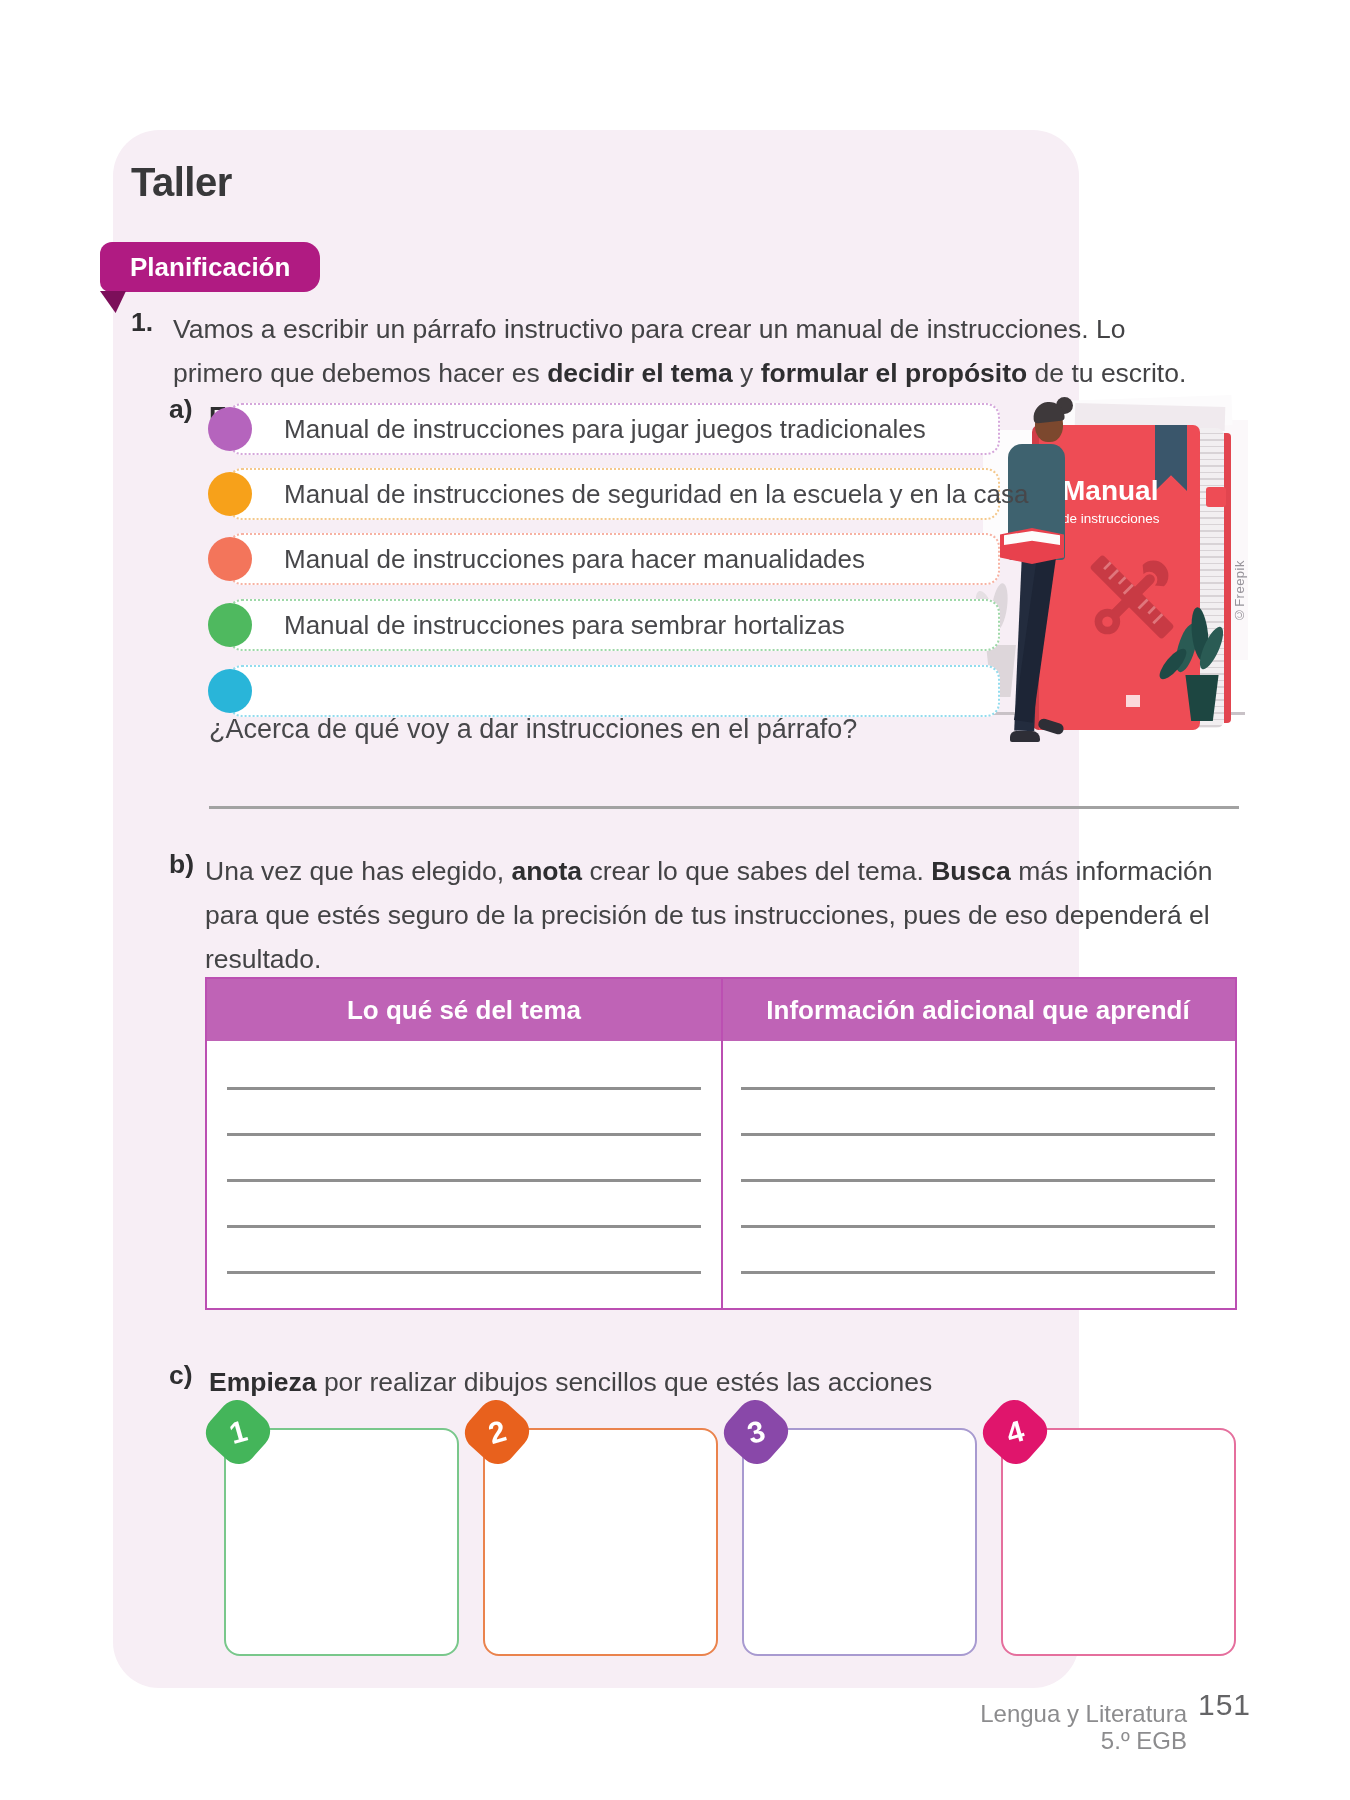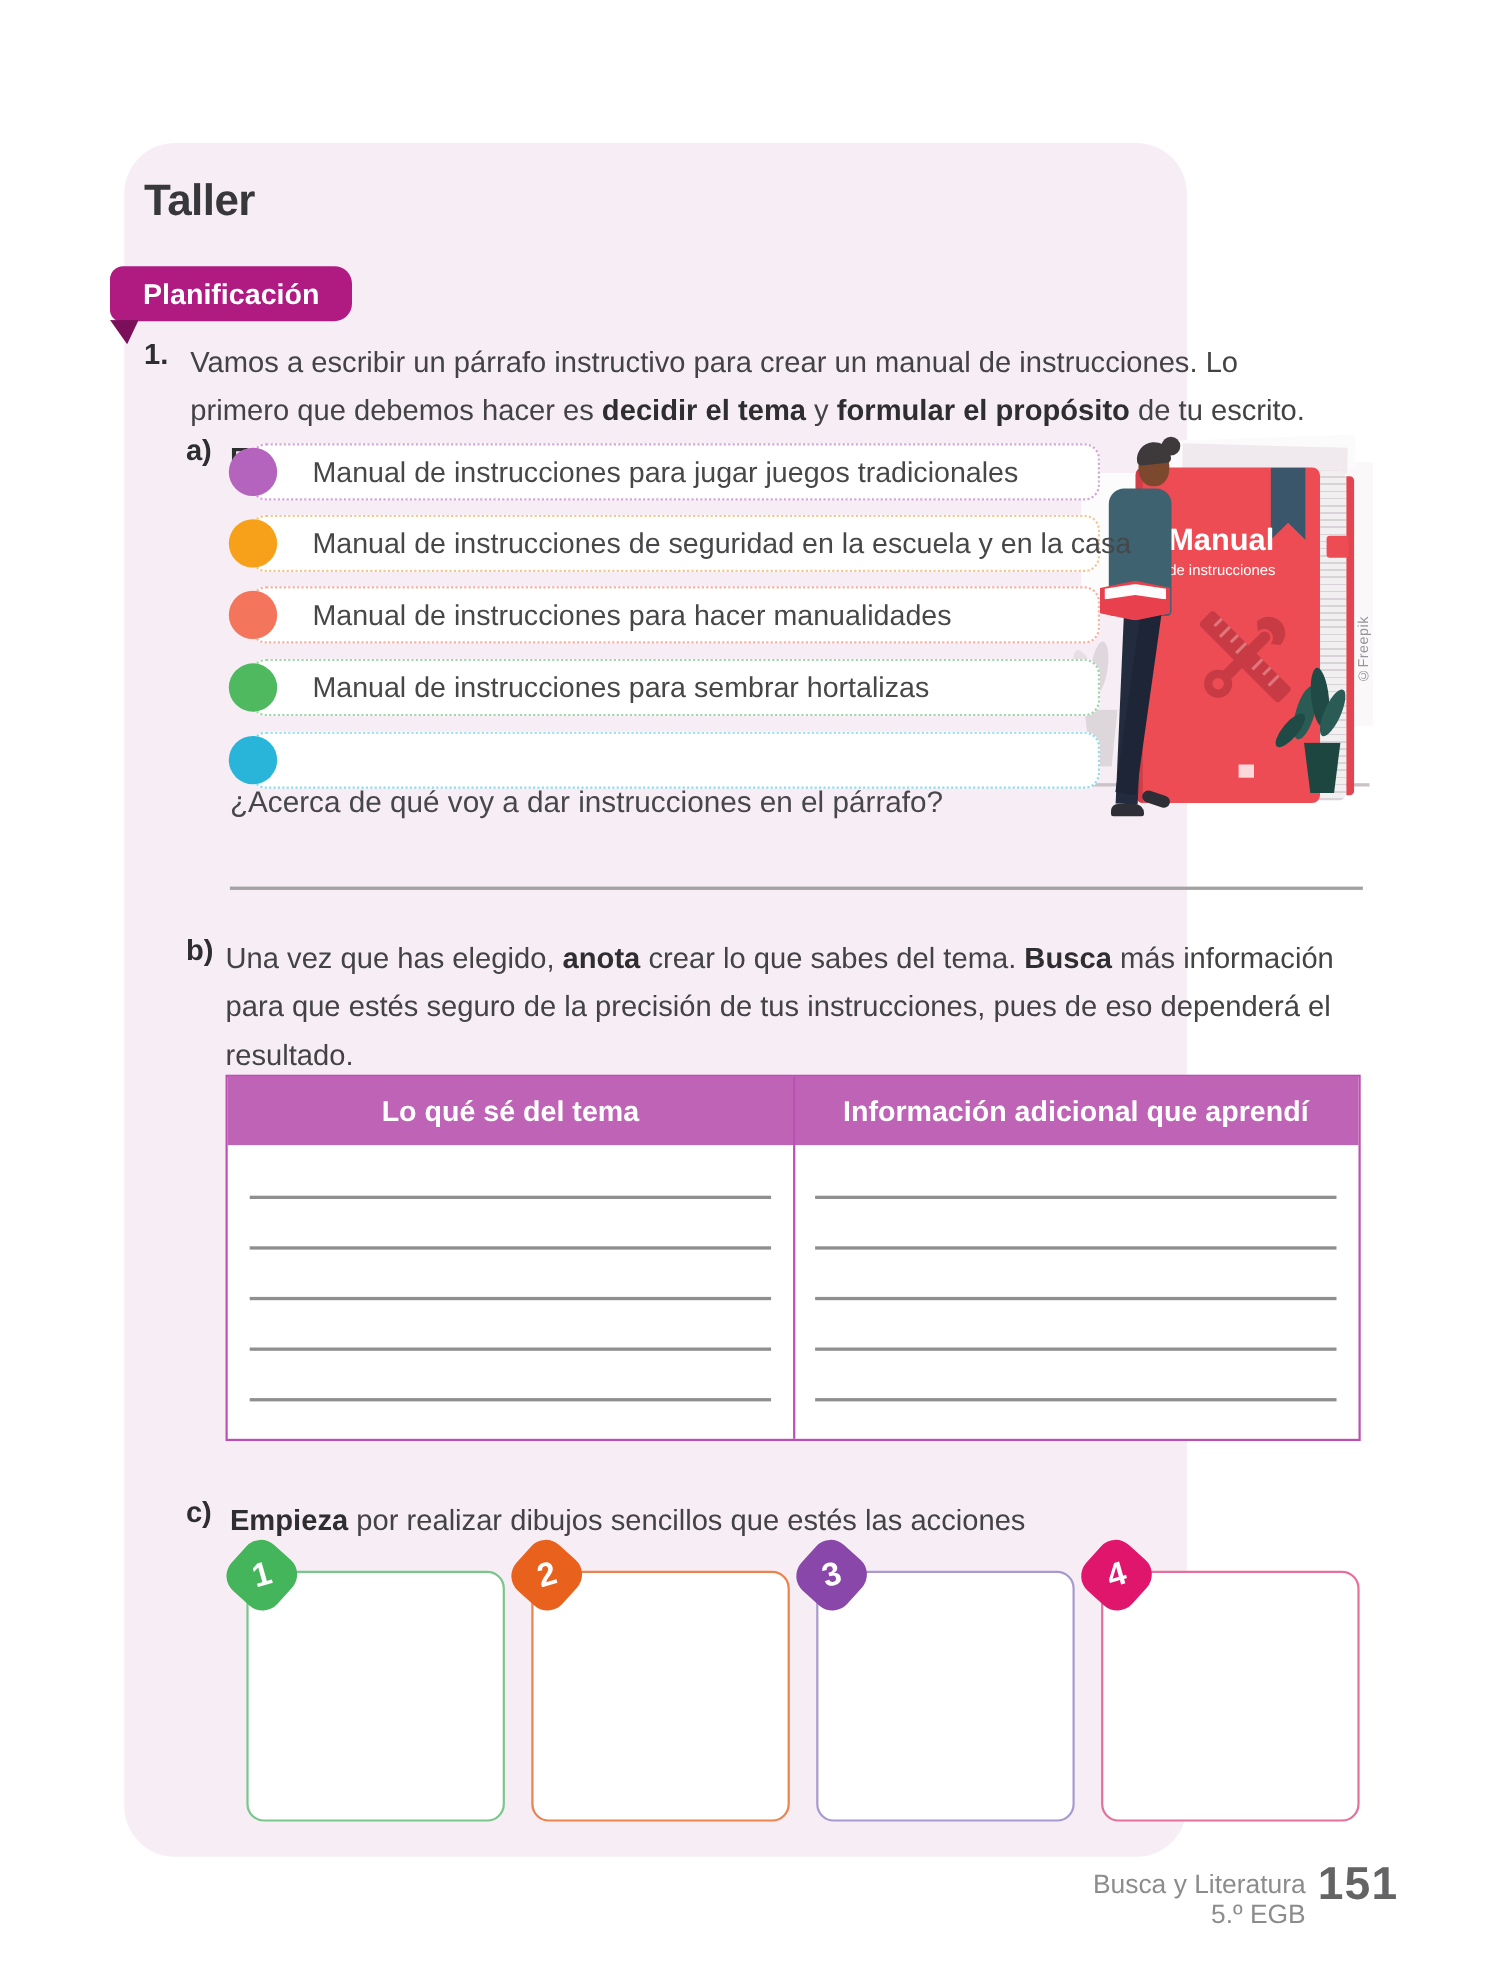--- a/index.html
+++ b/index.html
@@ -46,21 +46,21 @@
   
   .draw-box{position:absolute;top:1298px;width:235px;height:228px;background:#fff;border-radius:16px;border:2px solid #ccc;box-sizing:border-box;}
   .b0{left:111px;border-color:#79c78b}.b1{left:370px;border-color:#ea834d}
   .b2{left:629px;border-color:#a89ad0}.b3{left:888px;border-color:#e56f9d}
   .tag{position:absolute;left:-16px;top:-26px;width:56px;height:56px;border-radius:18px;
        transform:rotate(42deg);display:flex;align-items:center;justify-content:center;}
   .b0 .tag{background:#44b55a}.b1 .tag{background:#e8611d}.b2 .tag{background:#8948a9}.b3 .tag{background:#e0156c}
   .tag span{transform:rotate(-58deg);color:#fff;font-size:30px;font-weight:bold;}
   
   .footer-text{position:absolute;right:163px;top:1700px;text-align:right;color:#8c8c8e;font-size:24px;line-height:27px;}
-  .page-num{position:absolute;left:1198px;top:1688px;font-size:42px;font-weight:bold;color:#646466;letter-spacing:1px;}
+  .page-num{position:absolute;left:1198px;top:1688px;font-size:30px;font-weight:normal;color:#646466;letter-spacing:1px;}
   
   .illus{position:absolute;left:827px;top:215px;width:308px;height:425px;}
   .illus *{position:absolute;}
   .il-backdrop{left:275px;top:75px;width:33px;height:240px;background:#fbf8fa;}
   .il-sheet1{left:120px;top:53px;width:172px;height:30px;background:#fcfbfc;transform:rotate(-2deg);}
   .il-sheet2{left:135px;top:60px;width:150px;height:24px;background:#f0eaee;transform:rotate(1.5deg);}
   .il-door{left:43px;top:85px;width:76px;height:120px;background:#fdfcfd;}
   .il-door-in{left:57px;top:99px;width:48px;height:92px;background:#eae5e9;}
   .il-floor{left:15px;top:367px;width:290px;height:3px;background:#c9c2c7;}
   .il-pages{left:258px;top:83px;width:26px;height:300px;border-radius:0 8px 8px 0;
@@ -245,17 +245,17 @@
         </div>
     </div>
     <div class="draw-box b3">
       <div class="tag">
           <span>4</span>
         </div>
     </div>
   </div>
 
   <div class="footer-text">
-    <div>Busca y Literatura</div>
+    <div>Lengua y Literatura</div>
     <div>5.º EGB</div>
   </div>
   <div class="page-num">151</div>
 </div>
 
 </body></html>

